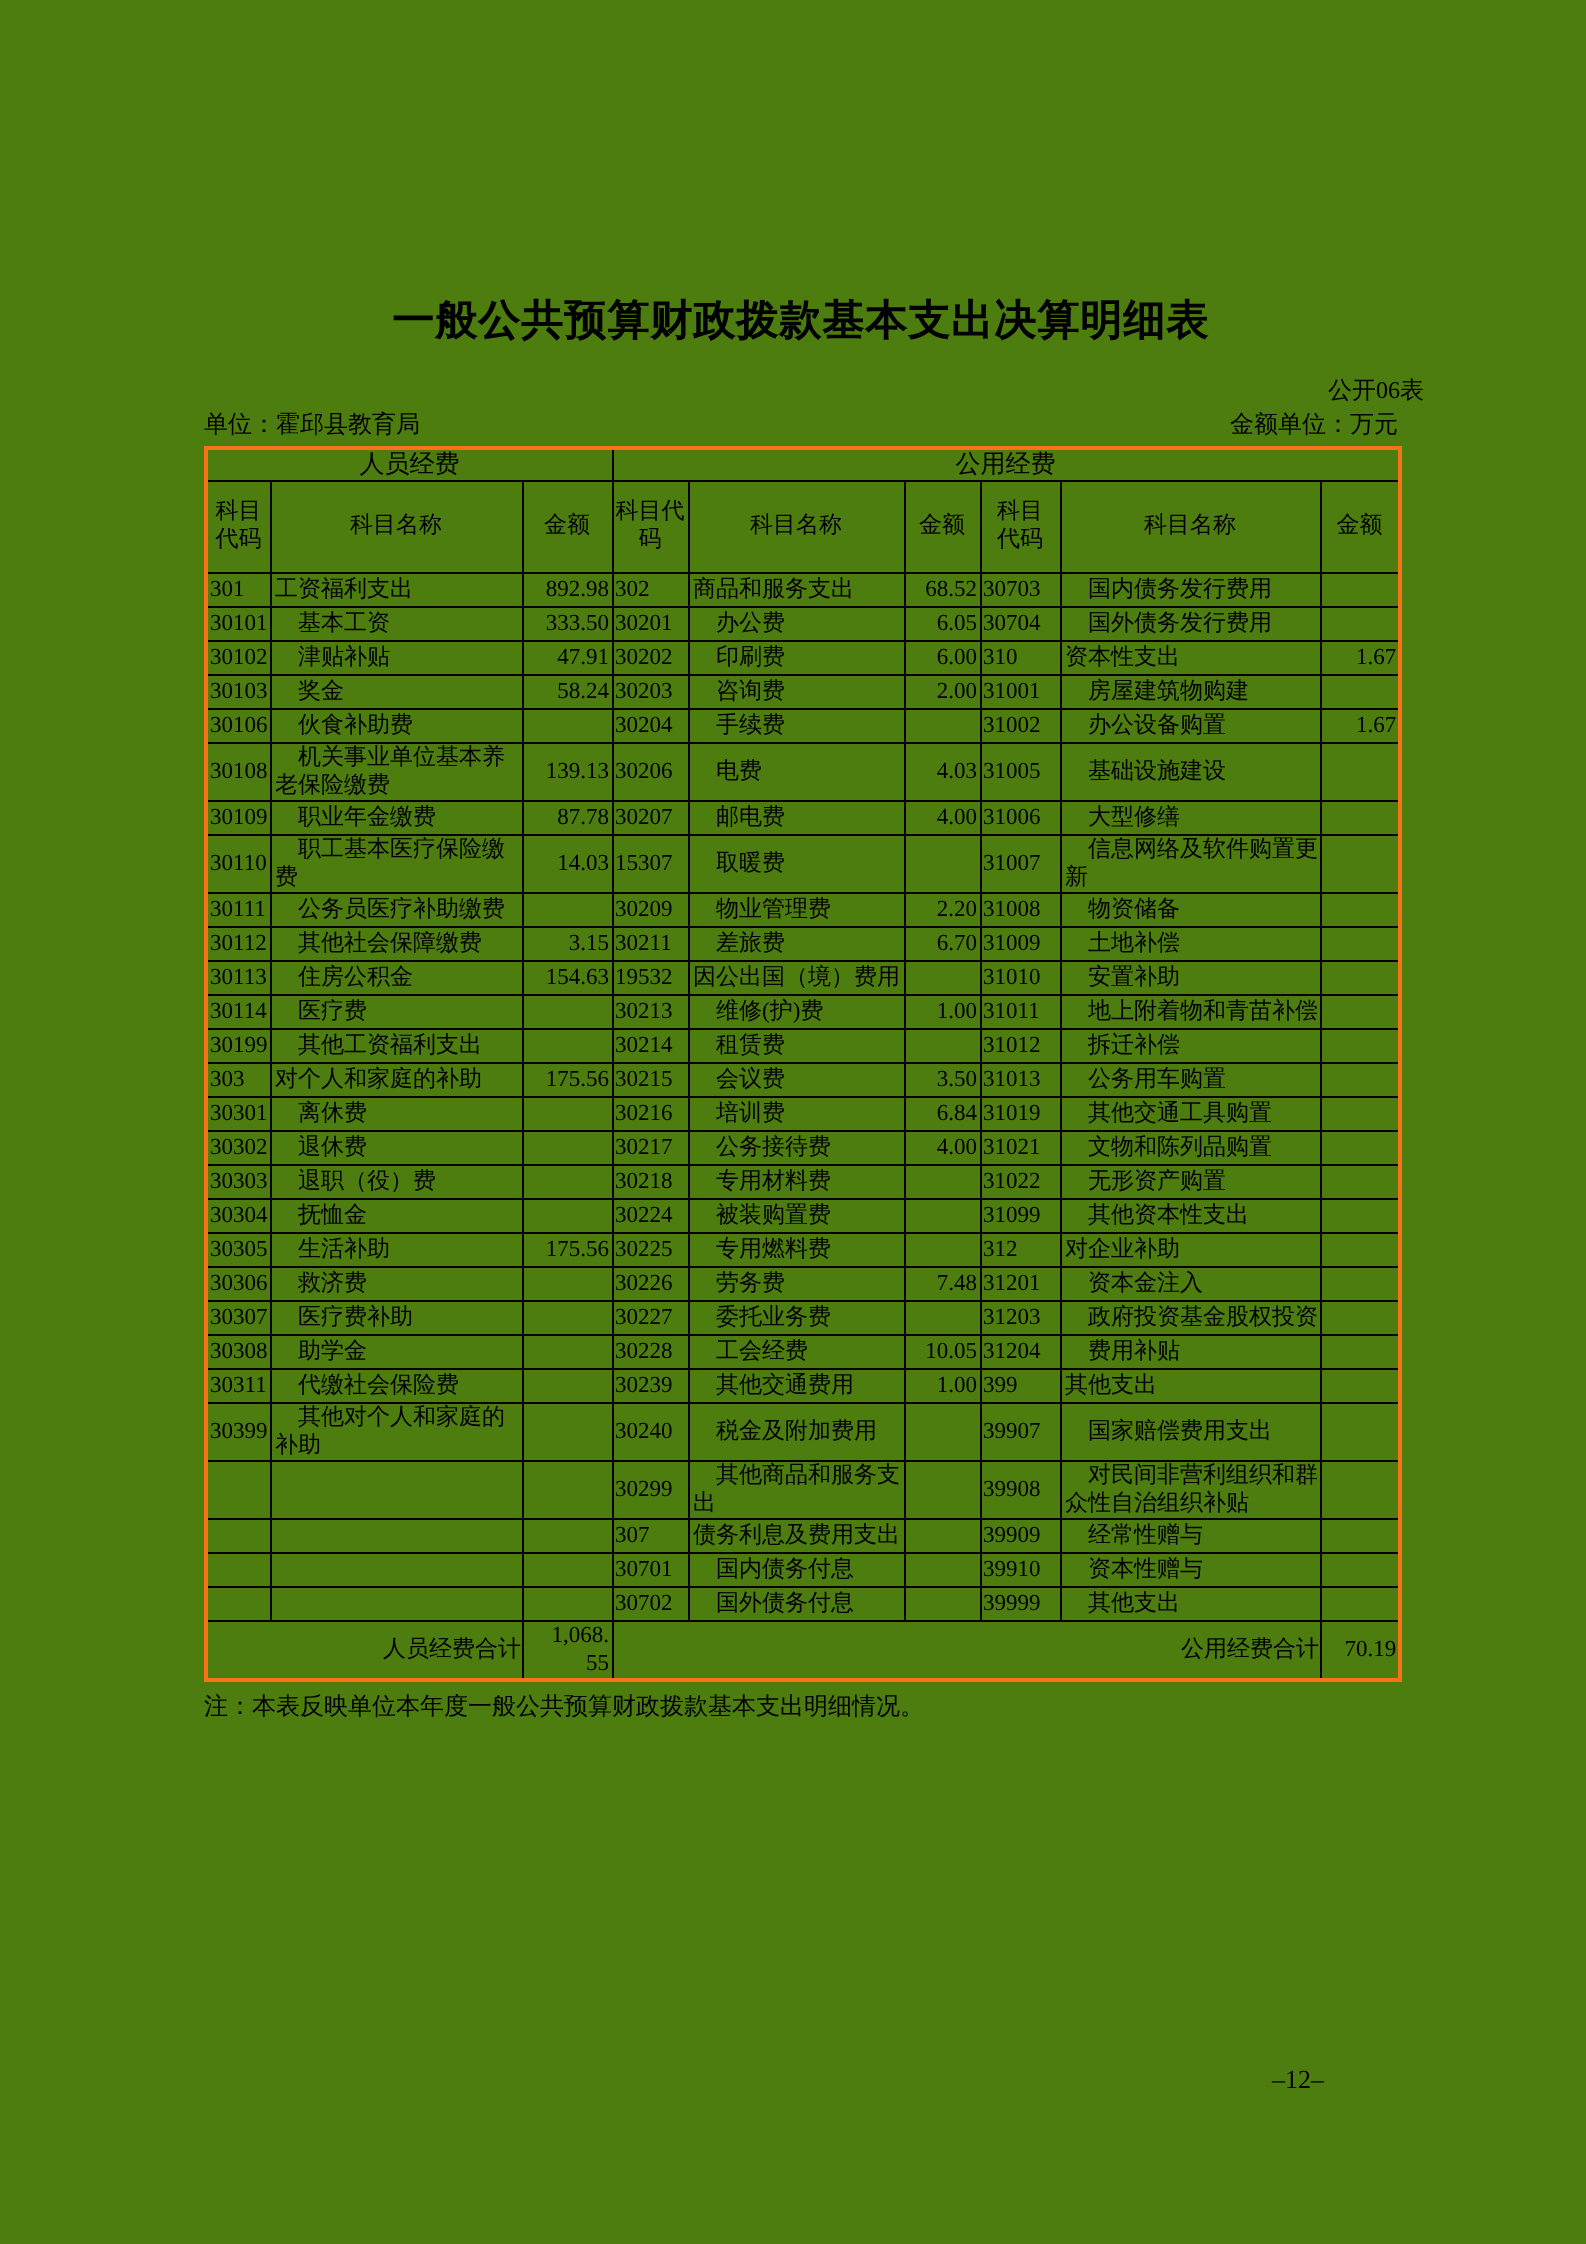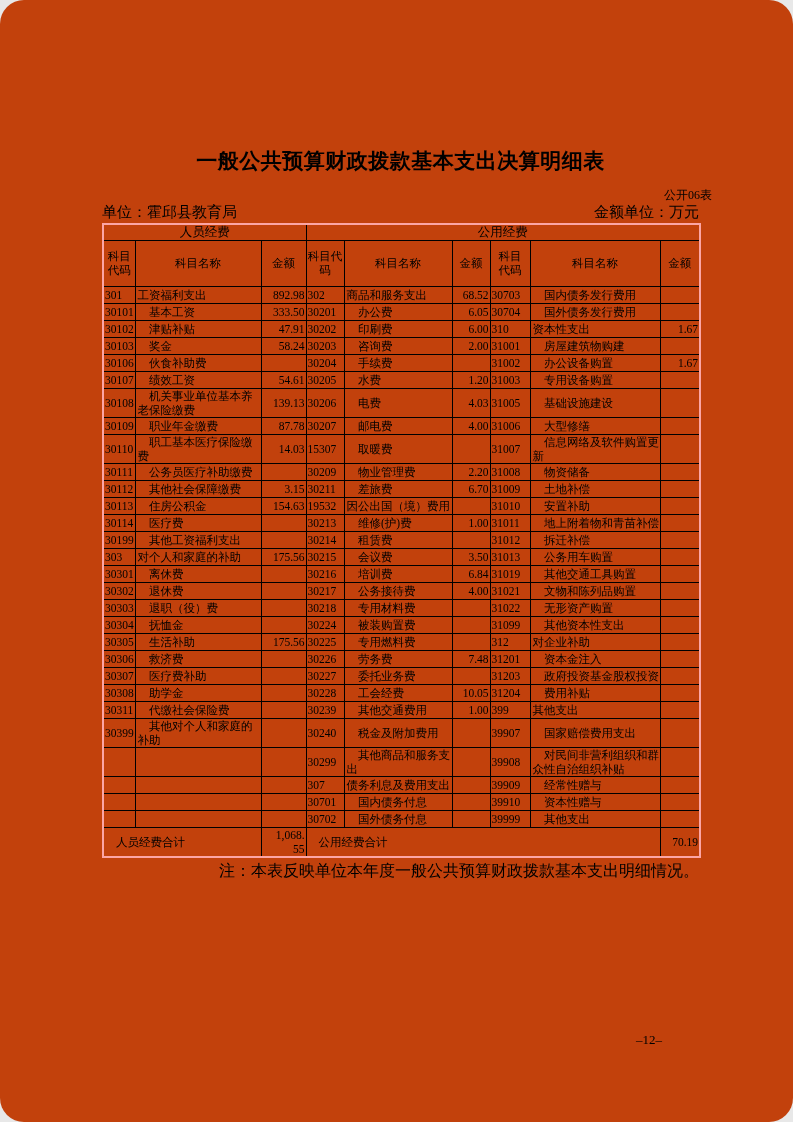--- a/index.html
+++ b/index.html
@@ -1,46 +1,46 @@
 <!DOCTYPE html>
 <html><head>
 <meta charset="utf-8">
 <style>
   * { margin:0; padding:0; box-sizing:border-box; }
   html,body { background:#e8e8e8; }
   .sheet {
-    position:relative; width:793px; height:1122px; background:#c2410c;
+    position:relative; width:793px; height:1122px; background:#4d7c0f;
     font-family:"Liberation Serif","DejaVu Serif",serif; color:#000;
-    overflow:hidden; margin:0 auto;border-radius:24px;
+    overflow:hidden; margin:0 auto;
   }
   .content { position:absolute; left:102px; top:0; width:597px; }
   .title {
     margin-top:146px; text-align:center;
     font-family:"Liberation Sans","DejaVu Sans",sans-serif;
     font-size:21px; font-weight:bold; letter-spacing:0.5px; line-height:30px;
   }
   .doc-code { margin-top:12px; margin-right:-13px; text-align:right; font-size:12px; line-height:14px; }
-  .meta-row { display:flex; justify-content:space-between; font-size:15px; line-height:16px; margin:2px 0 3px 0; }
+  .meta-row { display:flex; justify-content:space-between; font-size:12px; line-height:16px; margin:2px 0 3px 0; }
   table.budget {
     border-collapse:collapse; table-layout:fixed; width:597px;
-    border:2px solid #fca5a5;
+    border:2px solid #f97316;
   }
   table.budget th, table.budget td {
     border:1px solid #000; font-weight:normal; vertical-align:middle;
     font-size:11.5px; line-height:14px; overflow:hidden;
   }
   tr.group-row th { height:16px; text-align:center; font-size:12.5px; }
   tr.col-head-row th { height:46px; text-align:center; white-space:pre-line; }
   tbody tr { height:17px;margin-left:39px; }
   td.code { text-align:left; padding:0 1px; }
   td.name { text-align:left; padding:0 0 0 2px; white-space:pre-wrap; word-break:break-all; }
   td.amt  { text-align:right; padding:0 1px 0 0; white-space:pre-line; }
   tfoot tr { height:30px; }
-  tfoot td.total-label { text-align:left;padding-left:12px; }
-  .note { margin-top:5px; font-size:16px; line-height:15px;text-align:right; }
+  tfoot td.total-label { text-align:right;padding-left:12px; }
+  .note { margin-top:5px; font-size:12px; line-height:15px; }
   .page-number {
     position:absolute; top:1032px; left:636px; width:54px;
     text-align:left; font-size:13px;
   }
 </style>
 </head>
 <body>
 
 <div class="sheet">
   <div class="content">
@@ -136,31 +136,20 @@
             <td class="name">　伙食补助费</td>
             <td class="amt"></td>
             <td class="code">30204</td>
             <td class="name">　手续费</td>
             <td class="amt"></td>
             <td class="code">31002</td>
             <td class="name">　办公设备购置</td>
             <td class="amt">1.67</td>
           </tr>
           <tr>
-            <td class="code">30107</td>
-            <td class="name">　绩效工资</td>
-            <td class="amt">54.61</td>
-            <td class="code">30205</td>
-            <td class="name">　水费</td>
-            <td class="amt">1.20</td>
-            <td class="code">31003</td>
-            <td class="name">　专用设备购置</td>
-            <td class="amt"></td>
-          </tr>
-          <tr>
             <td class="code">30108</td>
             <td class="name">　机关事业单位基本养老保险缴费</td>
             <td class="amt">139.13</td>
             <td class="code">30206</td>
             <td class="name">　电费</td>
             <td class="amt">4.03</td>
             <td class="code">31005</td>
             <td class="name">　基础设施建设</td>
             <td class="amt"></td>
           </tr>

